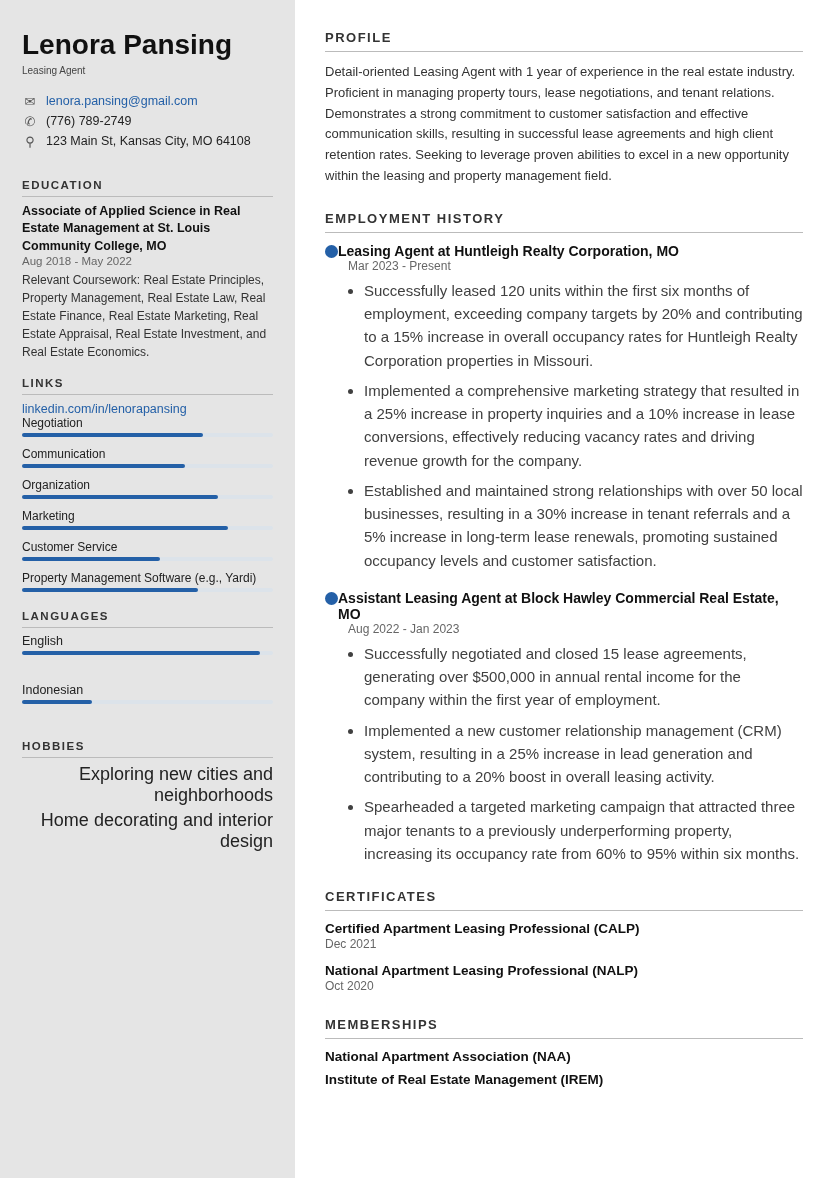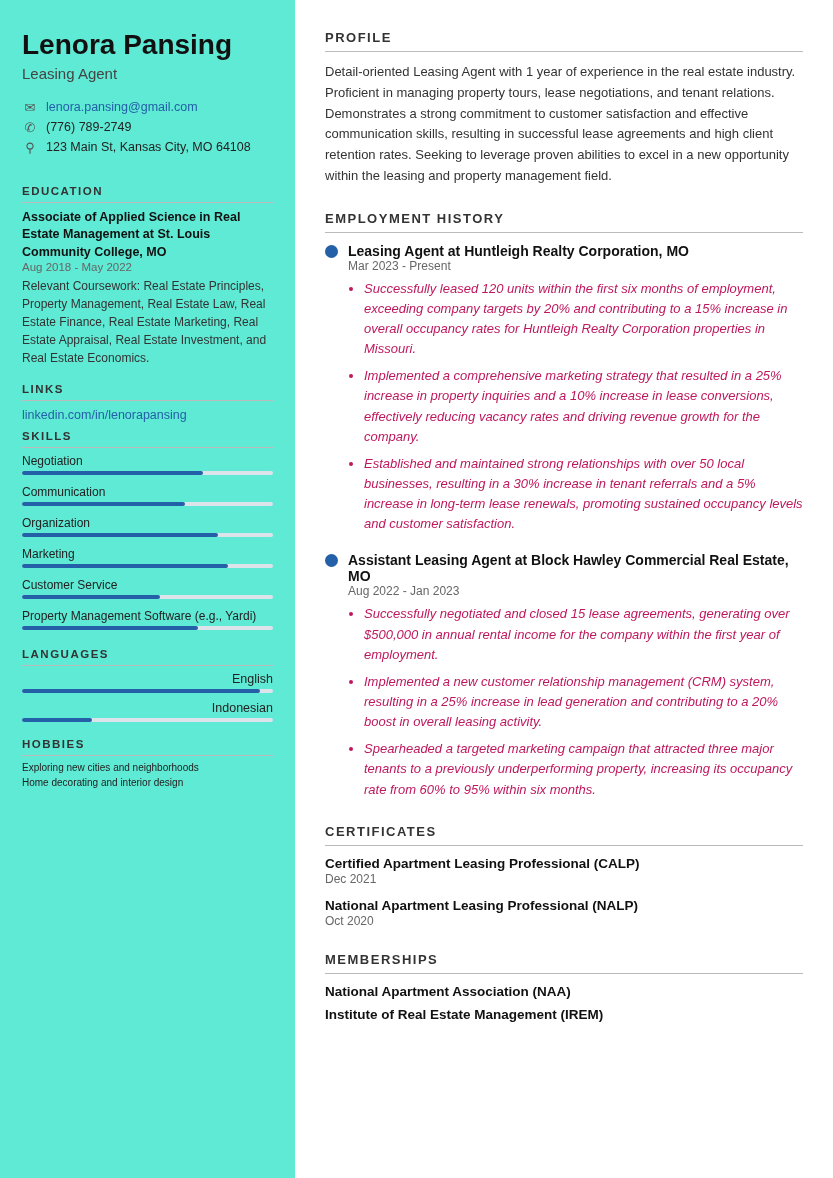--- a/index.html
+++ b/index.html
@@ -2,34 +2,34 @@
 <html><head>
   <meta charset="utf-8">
   <style>
     * { box-sizing: border-box; margin: 0; padding: 0; }
     body { font-family: Arial, sans-serif; font-size: 13px; color: #222; background: #fff; display: flex; min-height: 1178px; }
 
     
     .sidebar {
       width: 295px;
       min-width: 295px;
-      background: #5eead4;
+      background: #e5e5e5;
       padding: 30px 22px 30px 22px;
       display: flex;
       flex-direction: column;
       gap: 0;
     }
     .name {
       font-size: 28px;
       font-weight: 900;
       color: #111;
       line-height: 1.1;
     }
     .job-title {
-      font-size: 15px;
+      font-size: 10px;
       color: #444;
       margin-top: 4px;
       margin-bottom: 18px;
     }
     .contact-block {
       display: flex;
       flex-direction: column;
       gap: 5px;
       margin-bottom: 22px;
     }
@@ -101,33 +101,33 @@
       height: 4px;
       width: 100%;
     }
     .skill-bar-fill {
       background: #2460a7;
       height: 4px;
       border-radius: 2px;
     }
 
     .lang-item {
-      margin-bottom: 8px;
-      text-align: right;
+      margin-bottom: 28px;
     }
     .lang-label {
       font-size: 12.5px;
       color: #222;
       margin-bottom: 3px;
     }
 
     .hobby-item {
-      font-size: 10px;
+      font-size: 18px;
       color: #222;
       margin-bottom: 4px;
+      text-align: right;
     }
 
     
     .main {
       flex: 1;
       padding: 30px 30px 30px 30px;
       background: #fff;
     }
 
     .main-section-title {
@@ -149,46 +149,45 @@
     }
 
     .section-block { margin-bottom: 24px; }
 
     .job-title-heading {
       font-size: 14px;
       font-weight: 700;
       color: #111;
       display: flex;
       align-items: flex-start;
-      gap: 10px;
+      gap: 0;
     }
     .job-dot {
       width: 13px;
       height: 13px;
       min-width: 13px;
       border-radius: 50%;
       background: #2460a7;
       margin-top: 2px;
     }
     .job-dates {
       font-size: 12px;
       color: #666;
       margin-left: 23px;
       margin-bottom: 6px;
     }
     .job-bullets {
       margin-left: 23px;
       padding-left: 16px;
     }
     .job-bullets li {
-      font-size: 13px;
-      color: #be185d;
+      font-size: 15px;
+      color: #404040;
       line-height: 1.55;
       margin-bottom: 7px;
-      font-style: italic;
     }
 
     .cert-block { margin-bottom: 12px; }
     .cert-name { font-size: 13.5px; font-weight: 700; color: #111; }
     .cert-date { font-size: 12px; color: #666; margin-top: 1px; }
 
     .membership-item {
       font-size: 13.5px;
       font-weight: 700;
       color: #111;
@@ -222,21 +221,20 @@
     <div class="education-school">Associate of Applied Science in Real Estate Management at St. Louis Community College, MO</div>
     <div class="education-dates">Aug 2018 - May 2022</div>
     <div class="education-desc">Relevant Coursework: Real Estate Principles, Property Management, Real Estate Law, Real Estate Finance, Real Estate Marketing, Real Estate Appraisal, Real Estate Investment, and Real Estate Economics.</div>
   </div>
 
   <div class="section-title">LINKS</div>
   <div class="link-item">
     <a href="#">linkedin.com/in/lenorapansing</a>
   </div>
 
-  <div class="section-title">SKILLS</div>
   <div id="skills-list">
       <div class="skill-item">
       <div class="skill-label">Negotiation</div>
       <div class="skill-bar-bg">
         <div class="skill-bar-fill" style="width:72%"></div>
       </div>
     </div>
       <div class="skill-item">
       <div class="skill-label">Communication</div>
       <div class="skill-bar-bg">

